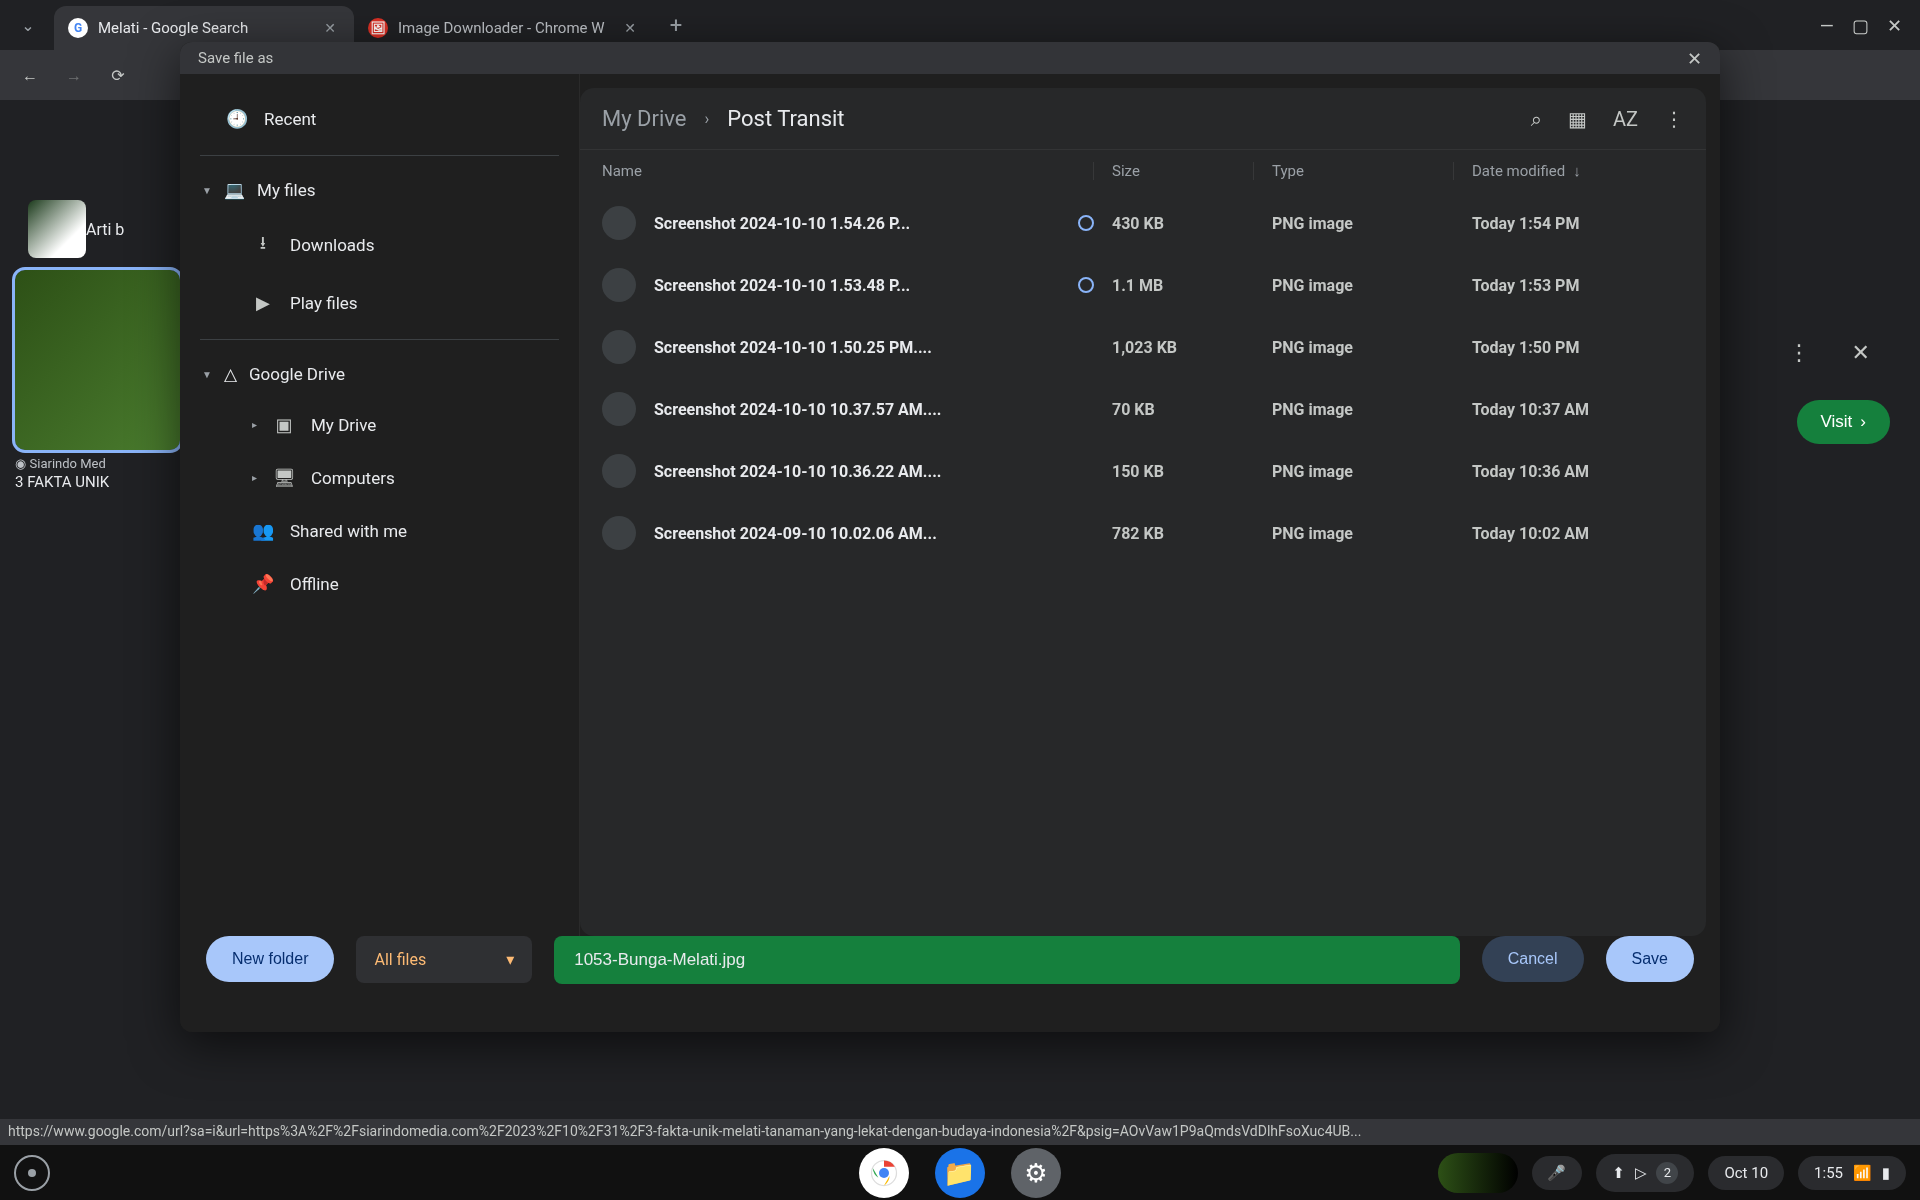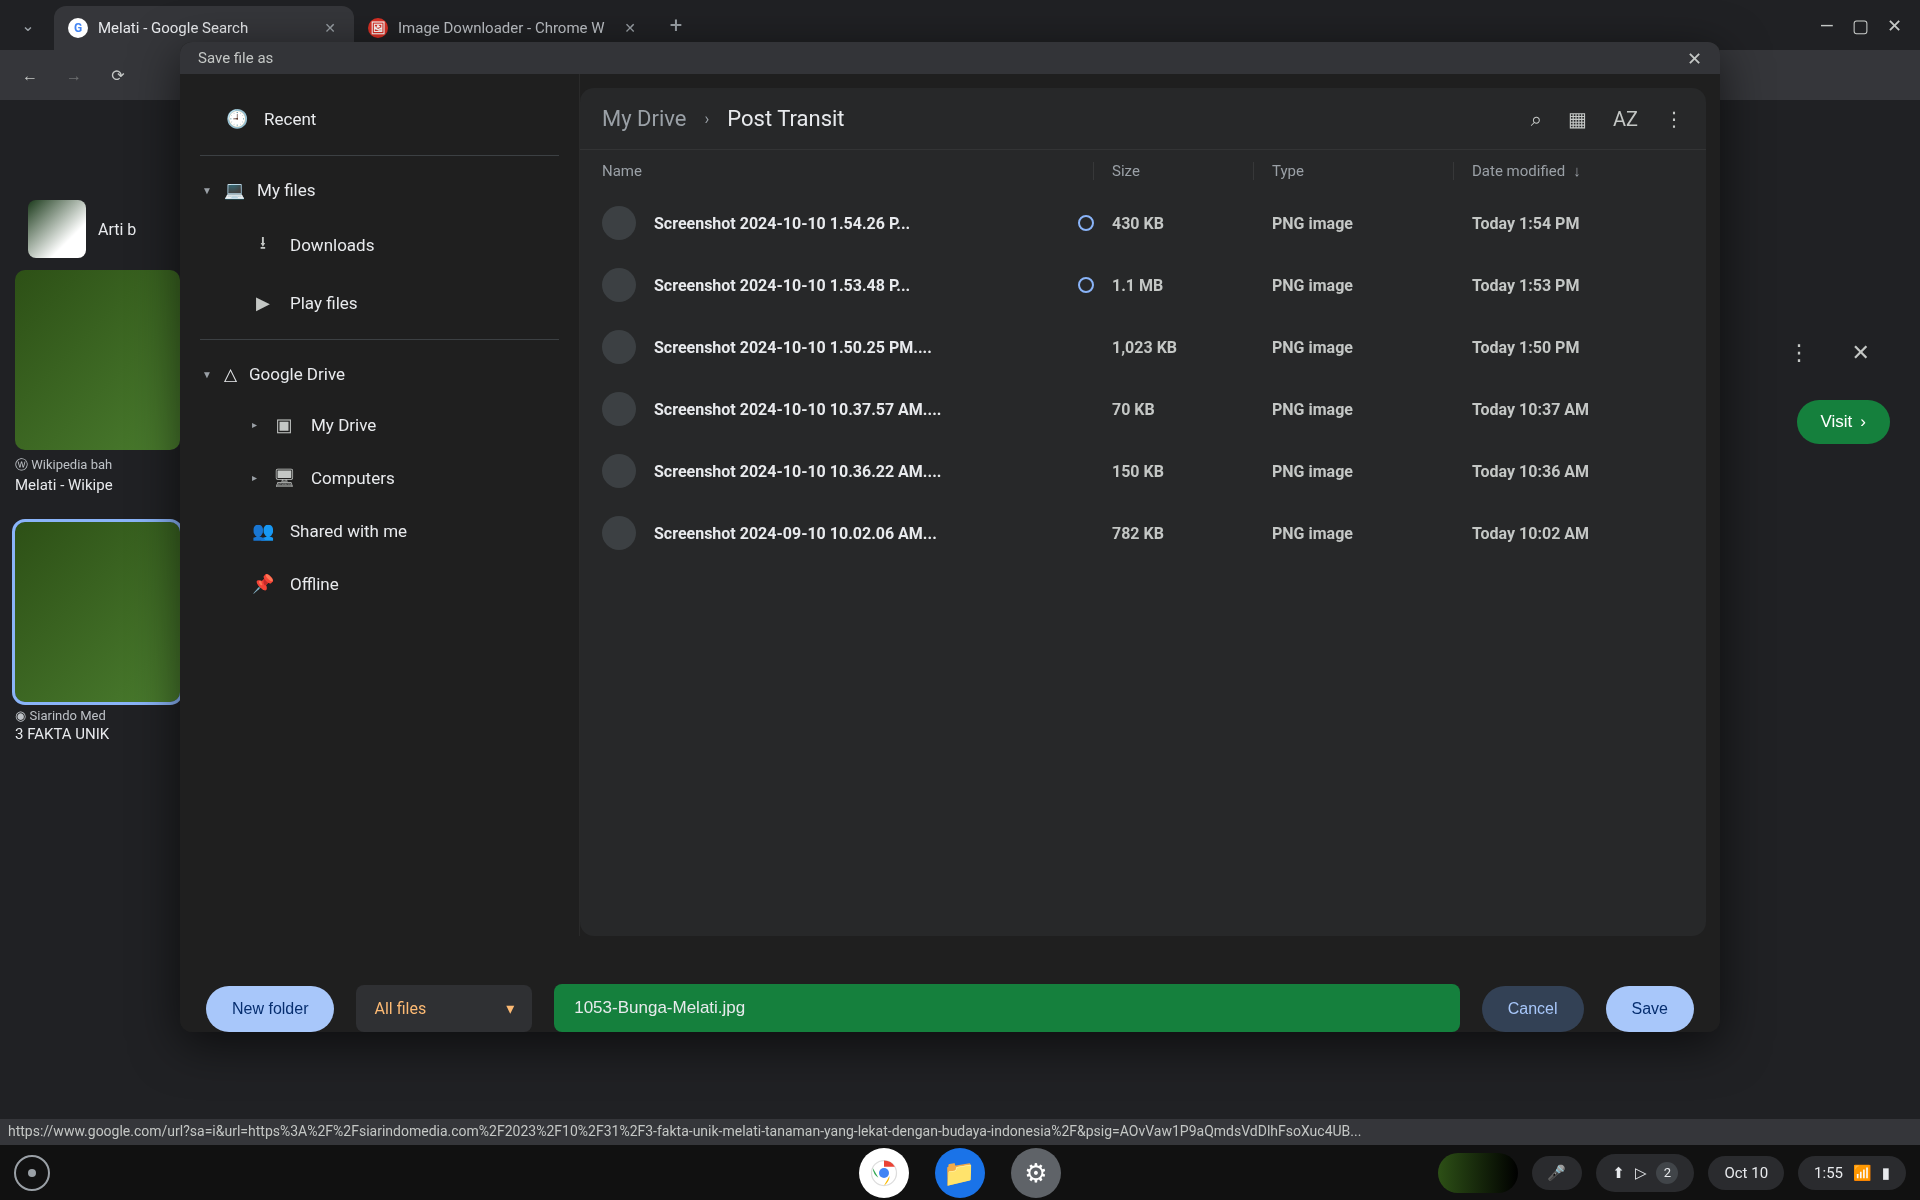--- a/index.html
+++ b/index.html
@@ -71,37 +71,37 @@
 .rows { flex:1; overflow:auto; }
 .row { display:grid; grid-template-columns: 1fr 160px 200px 230px; padding:14px 22px; align-items:center; font-size:16px; color:#e8eaed;font-weight:bold; }
 .cell-name { display:flex; align-items:center; gap:18px; overflow:hidden; }
 .thumb-sm { width:34px; height:34px; border-radius:50%; background:#3c4043; flex-shrink:0; }
 .fname { overflow:hidden; text-overflow:ellipsis; white-space:nowrap; flex:1; }
 .sync-ring { width:16px; height:16px; border:2px solid #8ab4f8; border-radius:50%; flex-shrink:0; margin-left:8px; }
 .cell-size { padding-left:18px; color:#c4c7c5; }
 .cell-type { padding-left:18px; color:#c4c7c5; }
 .cell-date { padding-left:18px; color:#c4c7c5; }
 
-.dlg-foot { height:96px; display:flex; align-items:flex-end; gap:22px; padding:0 26px; background:#1f1f1f; }
+.dlg-foot { height:96px; display:flex; align-items:flex-start; gap:22px; padding:0 26px; background:#1f1f1f; }
 .btn { border:none; border-radius:24px; padding:14px 26px; font-size:16px; cursor:pointer; }
 .btn.newf { background:#a8c7fa; color:#062e6f; }
 .btn.cancel { background:#334155; color:#a8c7fa; }
 .btn.save { background:#a8c7fa; color:#062e6f; }
 .ftype { background:#2f3033; border-radius:8px; padding:14px 18px; color:#fdba74; font-size:16px; display:flex; align-items:center; gap:80px; cursor:pointer; }
 .fname-input { flex:1; background:#15803d; border:none; border-radius:8px; padding:14px 20px; color:#e8eaed; font-size:17px; outline:none; }
 
 
 .bg-left { position:absolute; top:170px; left:15px; width:170px; }
 .bg-card { margin-bottom:28px; }
 .bg-thumb { width:165px; height:180px; background:linear-gradient(135deg,#2d5016,#4a7c2e); border-radius:10px; }
 .bg-thumb.sel { outline:3px solid #8ab4f8; }
 .bg-src { font-size:13px; color:#bdc1c6; margin-top:6px; }
 .bg-cap { font-size:15px; color:#e8eaed; margin-top:2px; }
 
-.top-chip { position:absolute; top:100px; left:28px; display:flex; align-items:center; gap:12px; }
+.top-chip { position:absolute; top:100px; left:28px; display:flex; align-items:center; }
 .chip-thumb { width:58px; height:58px; border-radius:8px; background:linear-gradient(135deg,#1b3a1b,#fff 70%); }
 .right-close { position:absolute; top:240px; right:50px; color:#c4c7c5; font-size:22px; cursor:pointer; }
 .right-more { position:absolute; top:240px; right:110px; color:#c4c7c5; font-size:22px; cursor:pointer; }
 </style>
 </head>
 <body>
 
 <div class="browser">
   <div class="titlebar">
     <div class="search-tabs-btn">⌄</div>
@@ -131,25 +131,20 @@
     <div class="nav-btn">⟳</div>
   </div>
 
   <div class="page-bg">
     <div class="top-chip">
       <div class="chip-thumb"></div>
       <span>Arti b</span>
     </div>
 
     <div class="bg-left">
-      <div class="bg-card">
-        <div class="bg-thumb"></div>
-        <div class="bg-src"><span>ⓦ</span> <span>Wikipedia bah</span></div>
-        <div class="bg-cap">Melati - Wikipe</div>
-      </div>
       <div class="bg-card">
         <div class="bg-thumb sel"></div>
         <div class="bg-src"><span>◉</span> <span>Siarindo Med</span></div>
         <div class="bg-cap">3 FAKTA UNIK</div>
       </div>
     </div>
 
     <div class="right-more">⋮</div>
     <div class="right-close">✕</div>
     <button class="visit-btn">

